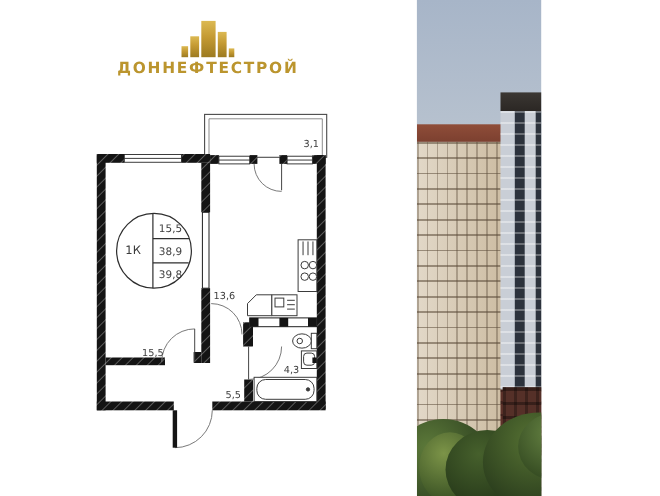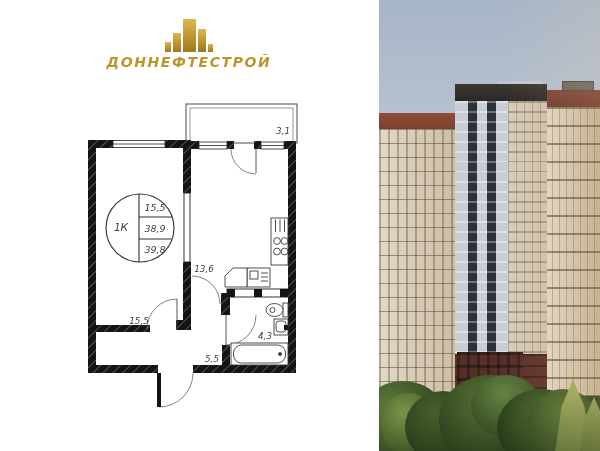--- a/index.html
+++ b/index.html
@@ -1,19 +1,18 @@
 <!DOCTYPE html>
 <html><head>
 <meta charset="utf-8">
 <style>
   html,body{margin:0;padding:0;background:#ffffff;}
   .screen{
-    position:relative;width:600px;height:451px;background:#ffffff;overflow:hidden;
+    position:relative;width:492px;height:451px;background:#ffffff;overflow:hidden;
     font-family:"DejaVu Sans", sans-serif;
-    font-style:italic;
   }
   
   .brand{position:absolute;left:0;top:16px;width:378px;text-align:center;}
   .logo-icon{display:flex;align-items:flex-end;justify-content:center;gap:2px;height:36px;margin-bottom:3px;}
   .logo-bar{display:block;background:linear-gradient(180deg,#dcb952 0%,#c49a33 45%,#9c7a20 100%);}
   .lb1{width:6px;height:10px;}
   .lb2{width:8px;height:19px;}
   .lb3{width:13px;height:33px;}
   .lb4{width:8px;height:23px;}
   .lb5{width:5px;height:8px;}

